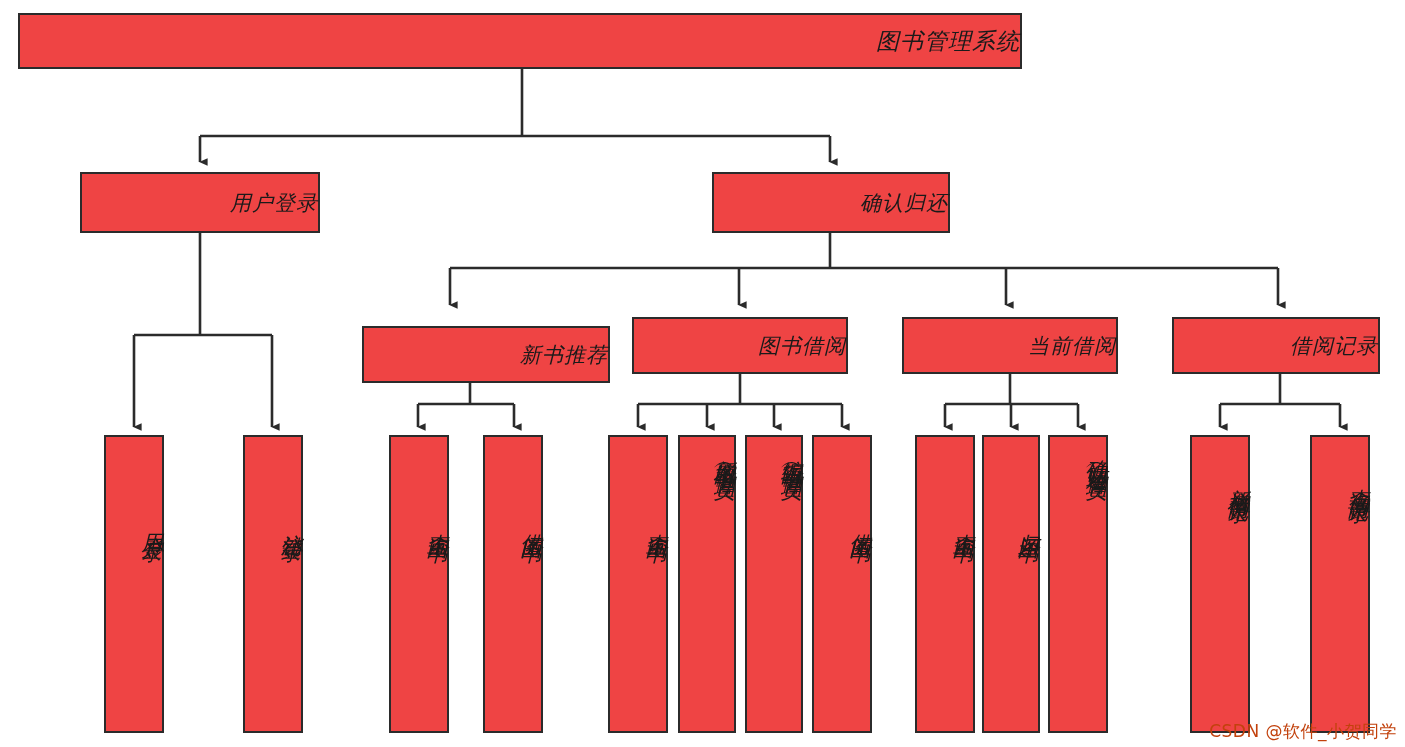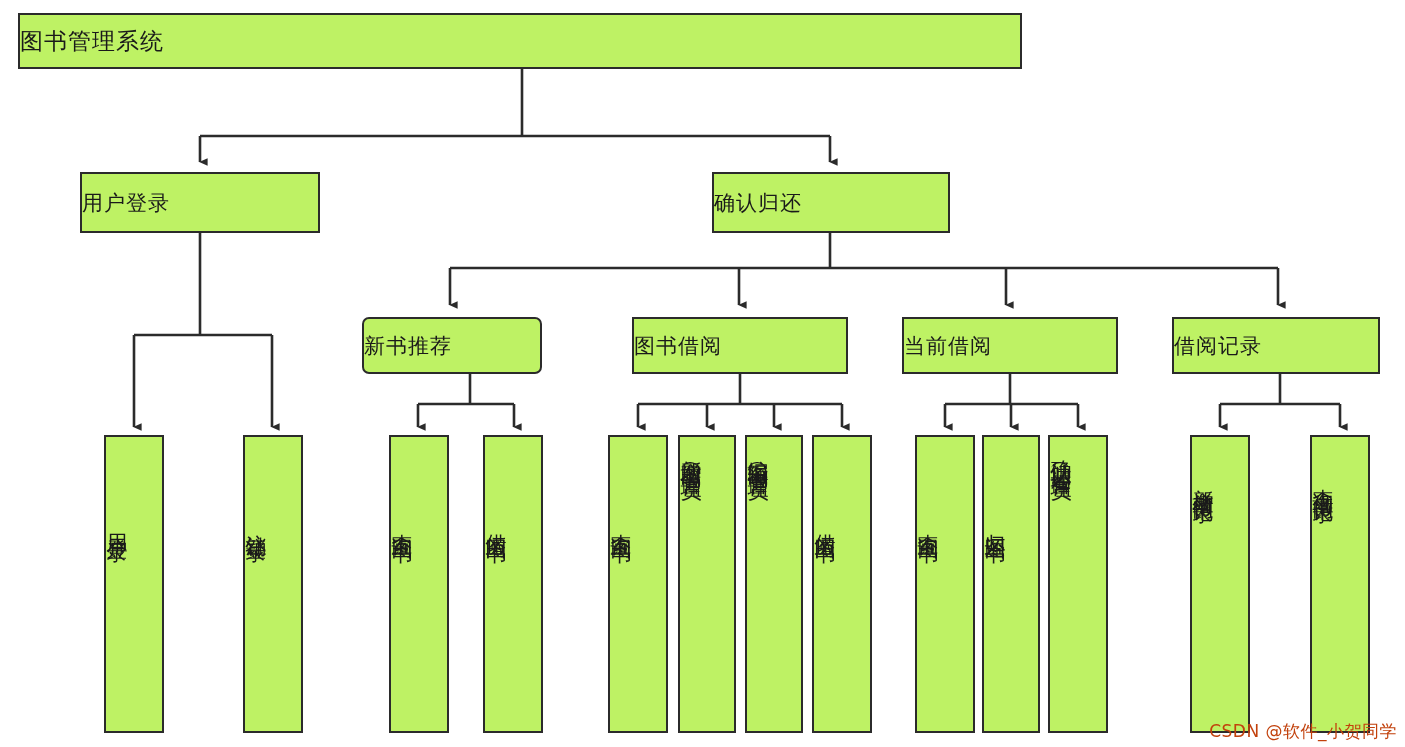--- a/index.html
+++ b/index.html
@@ -22,25 +22,26 @@
     left: 0;
     top: 0;
     width: 1405px;
     height: 747px;
     pointer-events: none;
   }
   .node {
     position: absolute;
     box-sizing: border-box;
     border: 2px solid #2b2b2b;
-    background: #bef264;
+    background: #ef4444;
     display: flex;
     align-items: center;
-    justify-content: flex-start;
+    justify-content: flex-end;
     color: #1a1a1a;
+    font-style: italic;
   }
   .node.root {
     font-size: 23px;
   }
   .node.lvl1 {
     font-size: 21px;
   }
   .node.lvl2 {
     font-size: 21px;
   }
@@ -129,21 +130,21 @@
     <span class="hlabel">图书管理系统</span>
   </div>
 
   <div class="node lvl1" style="left:80px; top:172px; width:240px; height:61px;">
     <span class="hlabel">用户登录</span>
   </div>
   <div class="node lvl1" style="left:712px; top:172px; width:238px; height:61px;">
     <span class="hlabel">确认归还</span>
   </div>
 
-  <div class="node lvl2" style="left:362px; top:317px; width:180px; height:57px;border-radius:7px;">
+  <div class="node lvl2" style="left:362px; top:326px; width:248px; height:57px;">
     <span class="hlabel">新书推荐</span>
   </div>
   <div class="node lvl2" style="left:632px; top:317px; width:216px; height:57px;">
     <span class="hlabel">图书借阅</span>
   </div>
   <div class="node lvl2" style="left:902px; top:317px; width:216px; height:57px;">
     <span class="hlabel">当前借阅</span>
   </div>
   <div class="node lvl2" style="left:1172px; top:317px; width:208px; height:57px;">
     <span class="hlabel">借阅记录</span>

